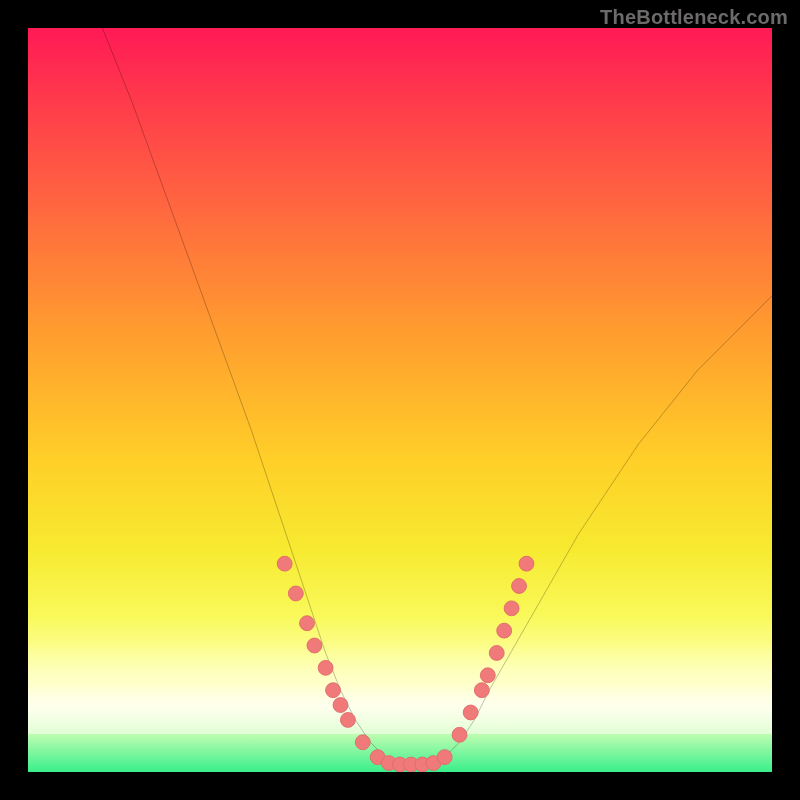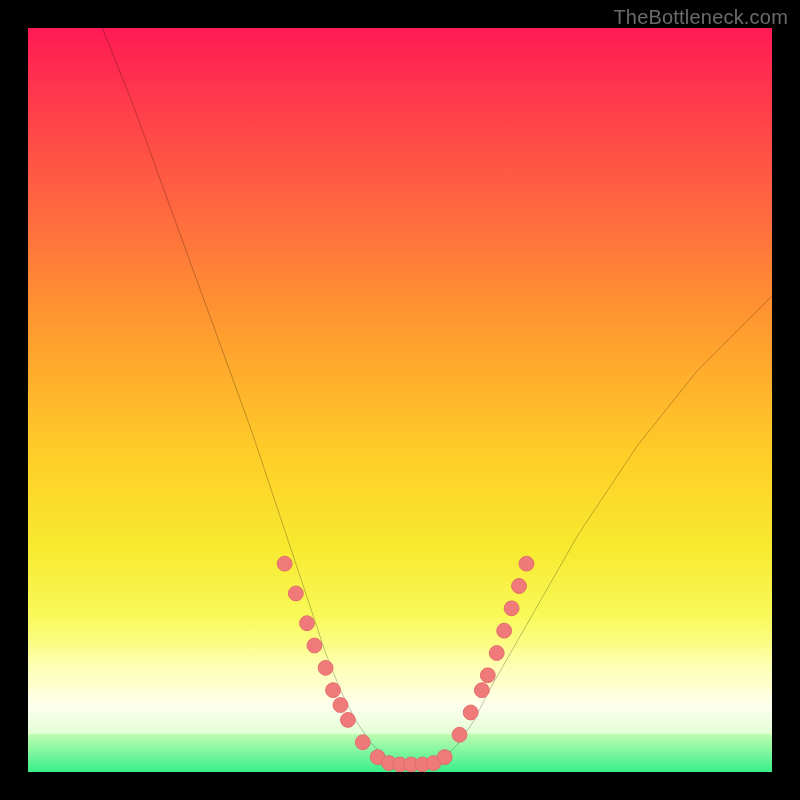--- a/index.html
+++ b/index.html
@@ -64,21 +64,21 @@
   .curve {
     position: absolute;
     inset: 0;
   }
   .watermark {
     position: absolute;
     top: 6px;
     right: 12px;
     color: #6d6a6a;
     font-size: 20px;
-    font-weight: 400;
+    font-weight: 700;
     letter-spacing: 0.2px;
     user-select: none;
   }
 </style>
 </head>
 <body>
 
 <div class="frame">
   <div class="plot">
     <div class="gradient"></div>

